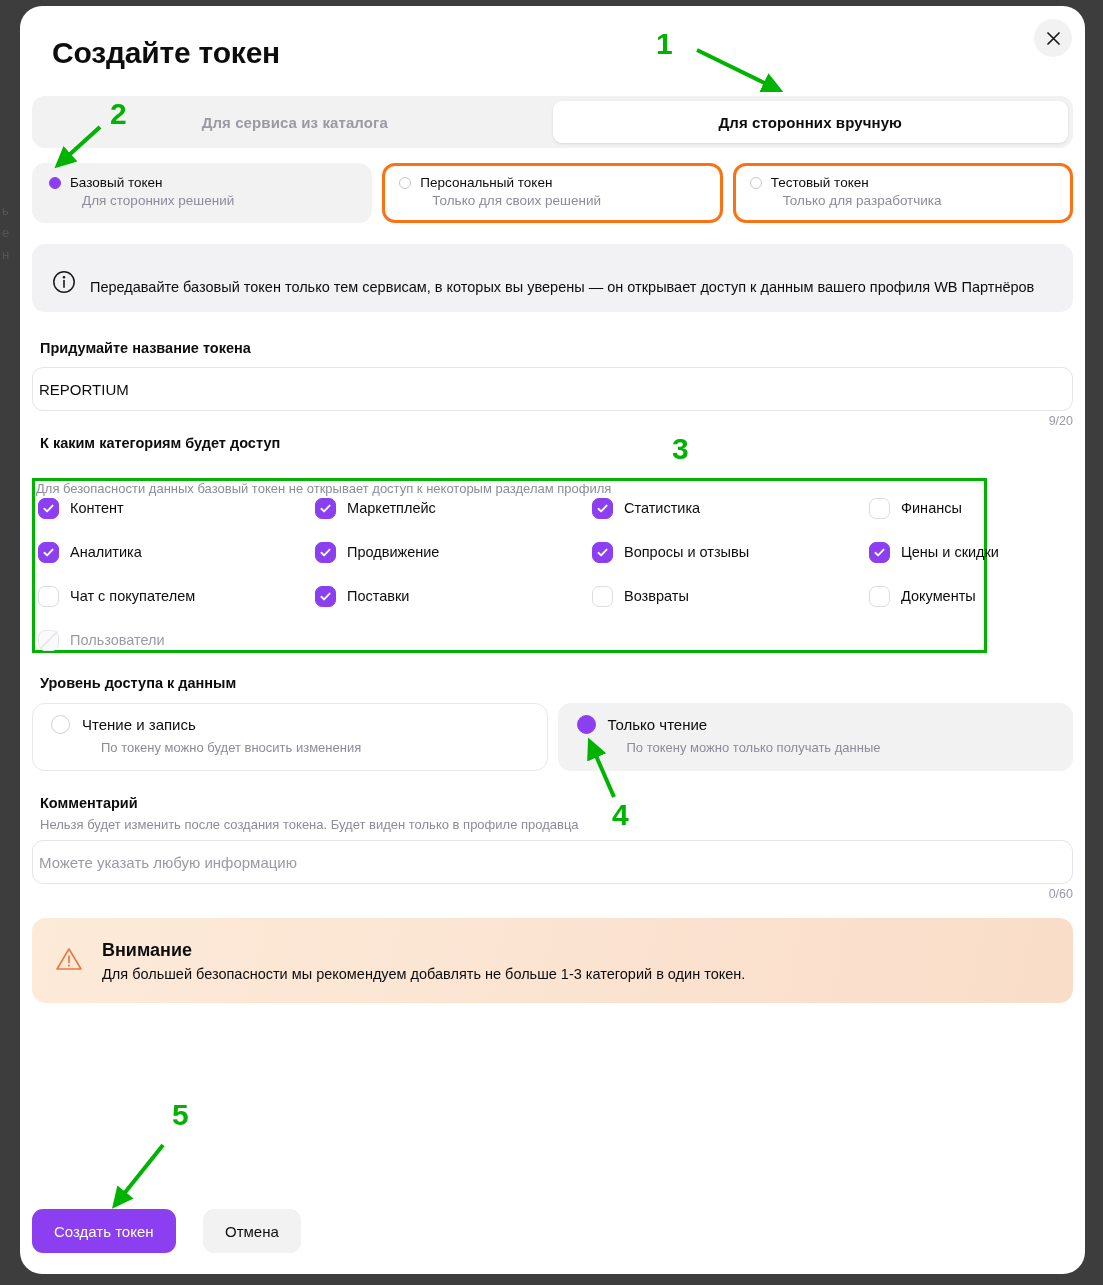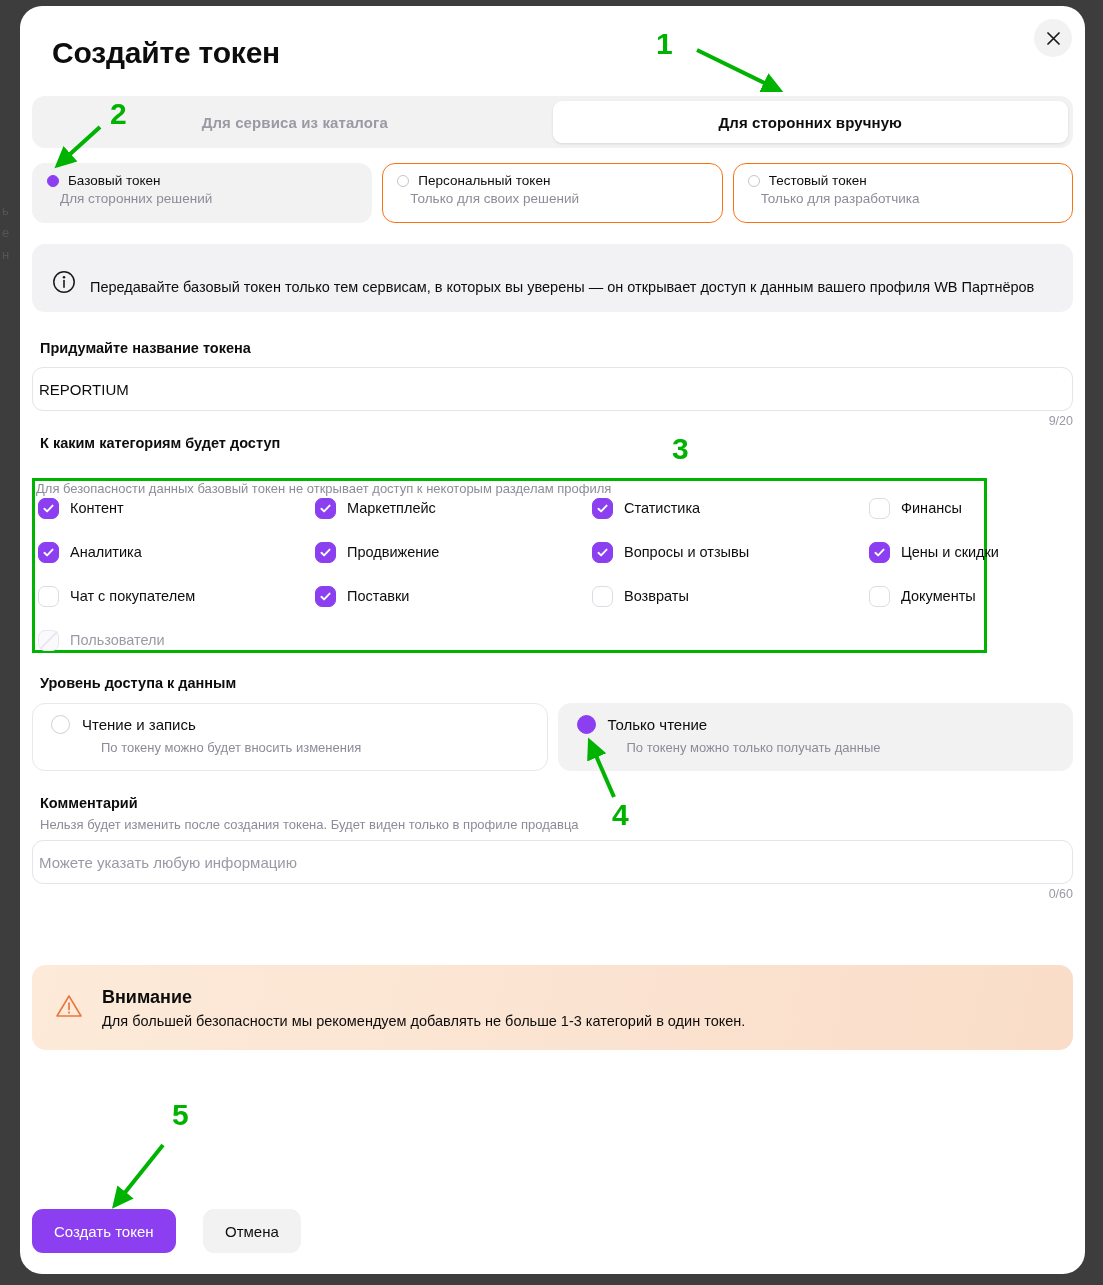--- a/index.html
+++ b/index.html
@@ -60,32 +60,32 @@
     box-shadow: 0 1px 3px rgba(0,0,0,0.10);
   }
 
   
   .type-row {
     position: absolute; left: 12px; top: 157px;
     width: 1041px; display: flex; gap: 10px;
   }
   .type-card {
     flex: 1; height: 60px; border-radius: 13px;
-    border: 1px solid #f97316; background: #ffffff;
+    border: 3px solid #f97316; background: #ffffff;
     padding: 9px 14px; cursor: pointer; position: relative;
   }
   .type-card.selected { background: #f2f2f3; border-color: transparent; }
   .tc-top { display: flex; align-items: center; gap: 9px; }
   .radio-dot {
     width: 12px; height: 12px; border-radius: 50%;
     border: 1.4px solid #c5c5cf; background: #fff; flex: 0 0 auto;
   }
   .radio-dot.on { background: #8b3ff0; border-color: #8b3ff0; }
   .tc-title { font-size: 13.5px; color: #0d0d0d; }
-  .tc-sub { font-size: 13.5px; color: #8c8c99; margin-top: 3px; margin-left: 13px; }
+  .tc-sub { font-size: 13.5px; color: #8c8c99; margin-top: 3px; margin-left: 33px; }
 
   
   .info-banner {
     position: absolute; left: 12px; top: 238px;
     width: 1041px; min-height: 68px;
     background: #f2f2f5; border-radius: 13px;
     display: flex; align-items: flex-end; gap: 14px;
     padding: 14px 20px;
   }
   .info-text { font-size: 14.5px; color: #0d0d0d; line-height: 22px; }
@@ -159,21 +159,21 @@
   }
   .radio-big.on { background: #8b3ff0; border-color: #8b3ff0; }
   .acc-title { font-size: 15px; color: #0d0d0d; }
   .acc-sub { font-size: 13px; color: #8c8c99; margin-top: 6px; margin-left: 50px; }
 
   
   .warn {
     position: absolute; left: 12px; top: 912px;
     width: 1041px; height: 85px; border-radius: 14px;
     background: linear-gradient(100deg, #fdead9 0%, #fbe3d1 55%, #f9ddc8 100%);
-    display: flex; align-items: center; gap: 18px; padding: 0 22px; margin-top: 47px;
+    display: flex; align-items: center; gap: 18px; padding: 0 22px;
   }
   .warn-title { font-size: 18px; font-weight: bold; color: #0d0d0d; }
   .warn-text { font-size: 14.5px; color: #0d0d0d; margin-top: 5px; }
 
   
   .btn-primary {
     position: absolute; left: 12px; top: 1203px;
     height: 44px; padding: 0 22px; border: none; border-radius: 11px;
     background: #8b3ff0; color: #fff; font-size: 15px;
     font-family: "Liberation Sans", sans-serif; cursor: pointer;

